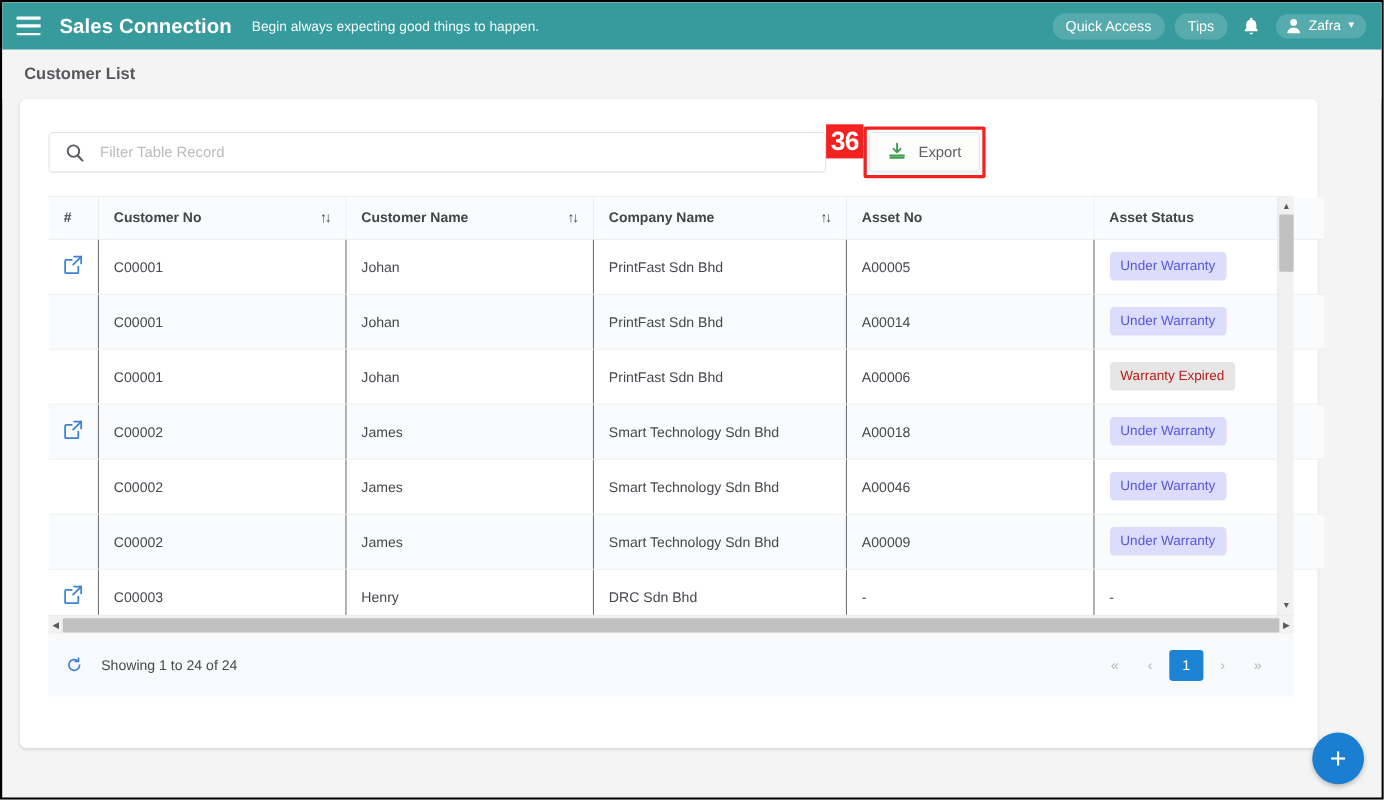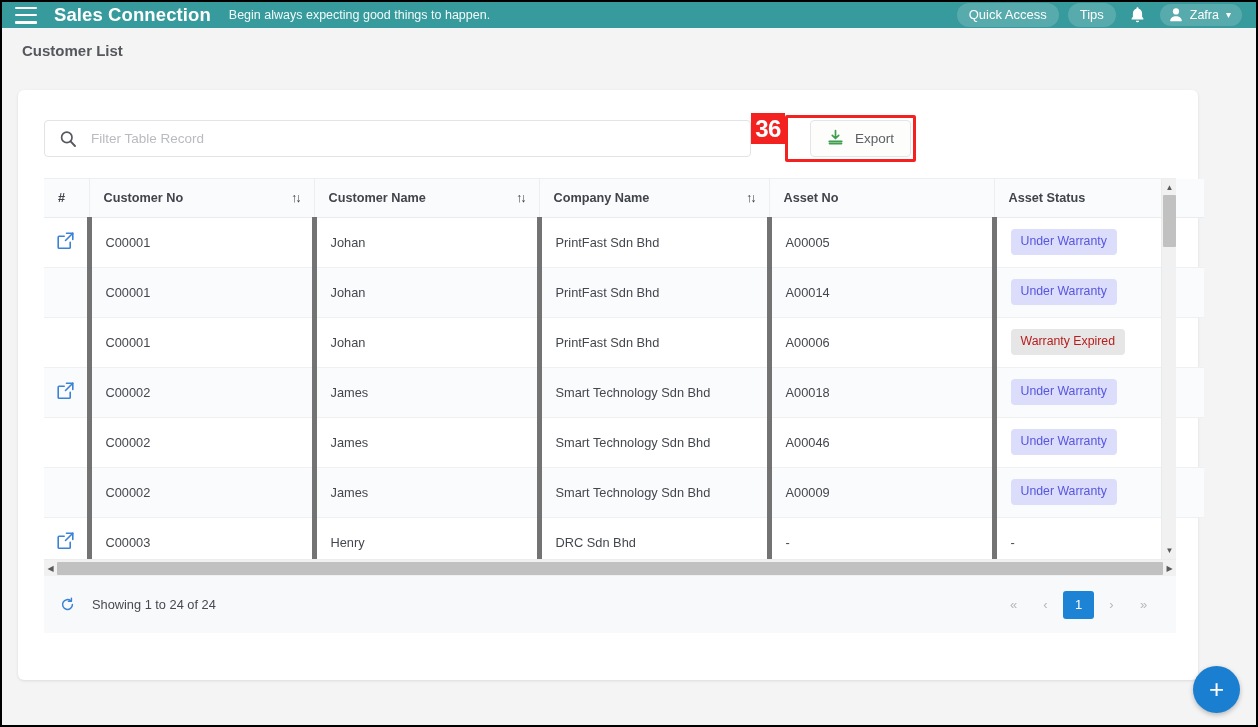--- a/index.html
+++ b/index.html
@@ -12,21 +12,21 @@
   .screen {
     position: relative;
     width: 1258px; height: 727px;
     border: 2px solid #000;
     background: #f4f4f4;
     overflow: hidden;
   }
 
   
   .topbar {
-    height: 26px;
+    height: 43px;
     background: #379a9d;
     display: flex;
     align-items: center;
     padding: 0 14px 0 13px;
     color: #ffffff;
     position: relative;
   }
   .hamburger {
     width: 22px; height: 17px;
     display: flex; flex-direction: column; justify-content: space-between;
@@ -143,21 +143,21 @@
     white-space: nowrap;
   }
   .export-hl {
     position: relative;
     margin-left: 34px;
     border: 3px solid #f42121;
     border-radius: 2px;
     padding: 2px;
     display: flex;
   }
-  .export-hl .tool-btn { background: #fdfdfb; margin-left: 20px; }
+  .export-hl .tool-btn { background: #fdfdfb; }
   .badge36 {
     position: absolute;
     left: -37px; top: -5px;
     width: 34px; height: 31px;
     background: #f42121;
     color: #fff;
     font-size: 24px;
     font-weight: bold;
     display: flex; align-items: center; justify-content: center;
     letter-spacing: -.5px;
@@ -193,21 +193,21 @@
   }
   thead th:last-child { border-right: none; }
   .th-inner { display: flex; align-items: center; justify-content: space-between; }
   .sort-ico { color: #3f434a; font-size: 12.5px; margin-left: 10px; letter-spacing:-2px;}
   tbody td {
     height: 50px;
     font-size: 12.8px;
     color: #44474d;
     padding: 0 14px;
     border-bottom: 1px solid #eef0f2;
-    border-right: 5px solid #737373;
+    border-right: 1px solid #737373;
     white-space: nowrap;
     overflow: hidden;
   }
   tbody td:last-child { border-right: none; }
   tbody tr.alt td { background: #fafbfc; }
   .col-idx { width: 45px; }
   .col-cno { width: 225px; }
   .col-cname { width: 225px; }
   .col-comp { width: 230px; }
   .col-asset { width: 225px; }

